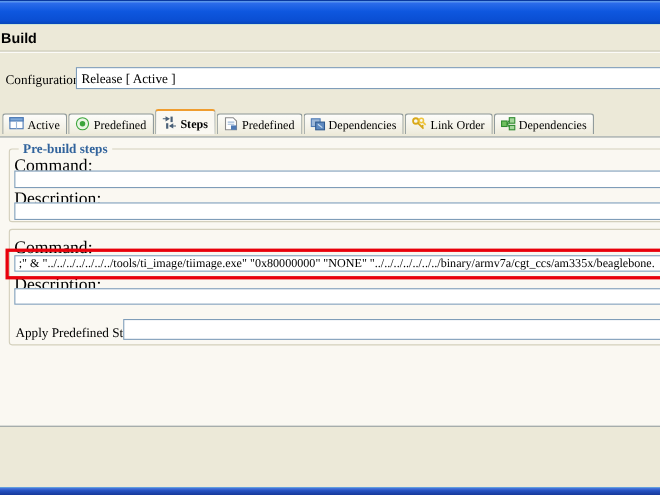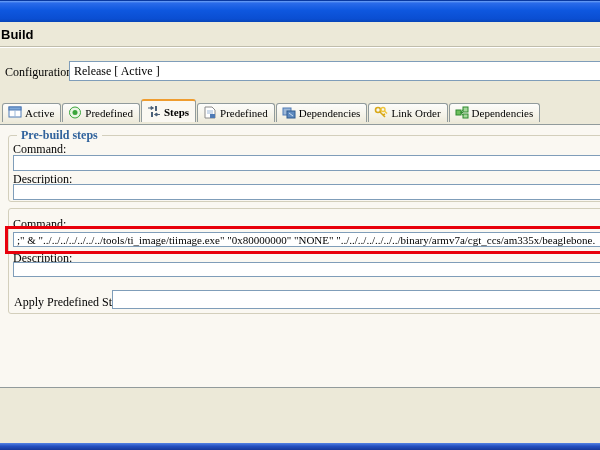--- a/index.html
+++ b/index.html
@@ -65,21 +65,21 @@
   }
 
   .group {
     position: absolute; left: 8px; right: -12px;
     border: 1px solid #D3CFBC; border-radius: 3px; background: transparent;
   }
   .group-title {
     position: absolute; top: -8px; left: 8px; padding: 0 4px;
     background: #FAF8F2; color: #31639C; font-weight: bold; font-size: 12px; white-space: nowrap;
   }
-  .fld-label { position: absolute; left: 4px; font-size: 12px; white-space: nowrap; }
+  .fld-label { position: absolute; left: 4px; font-size: 16px; white-space: nowrap; }
   .fld-input {
     position: absolute; left: 4px; right: 6px; height: 16px;
     background: #FFFFFF; border: 1px solid #7F9DB9;
     font-family: inherit; font-size: 11px; padding: 0 3px;
   }
 
   .pre-group  { top: 10px; height: 67px; }
   .post-group { top: 83px; height: 106px; }
 
   

